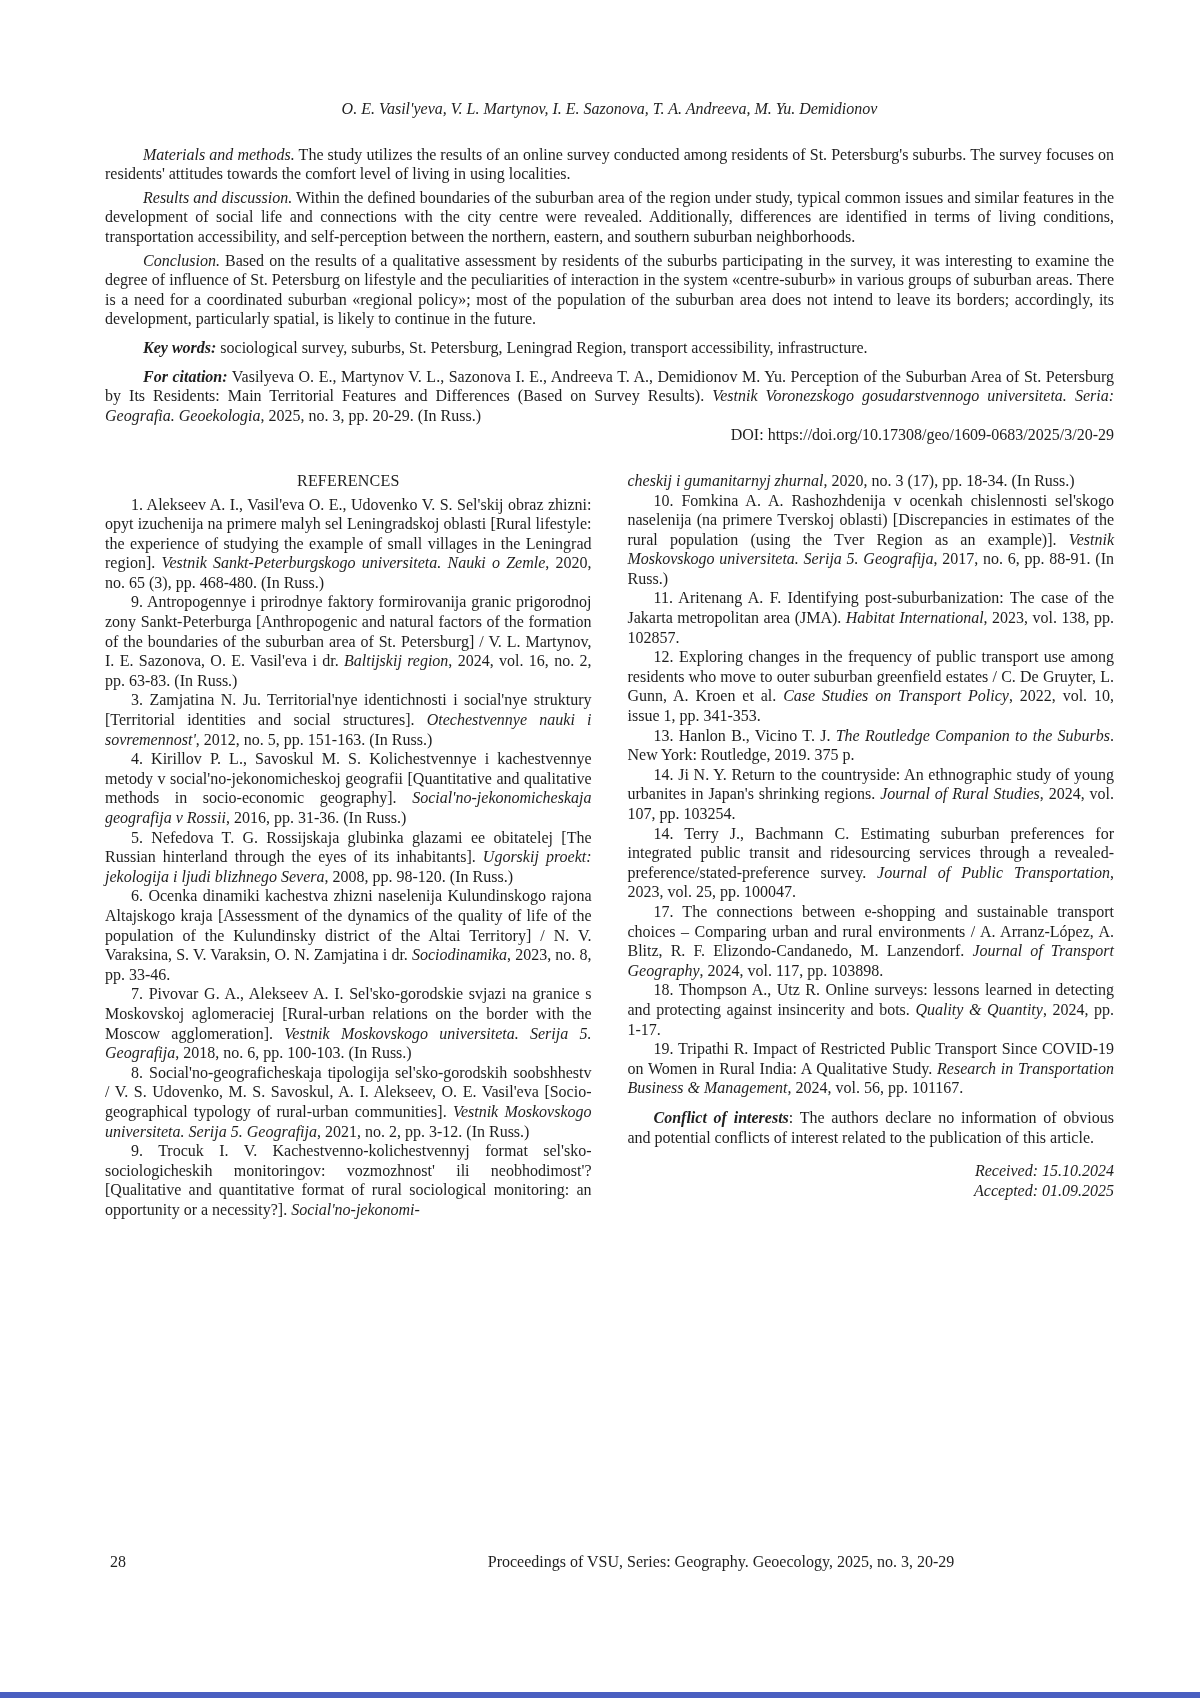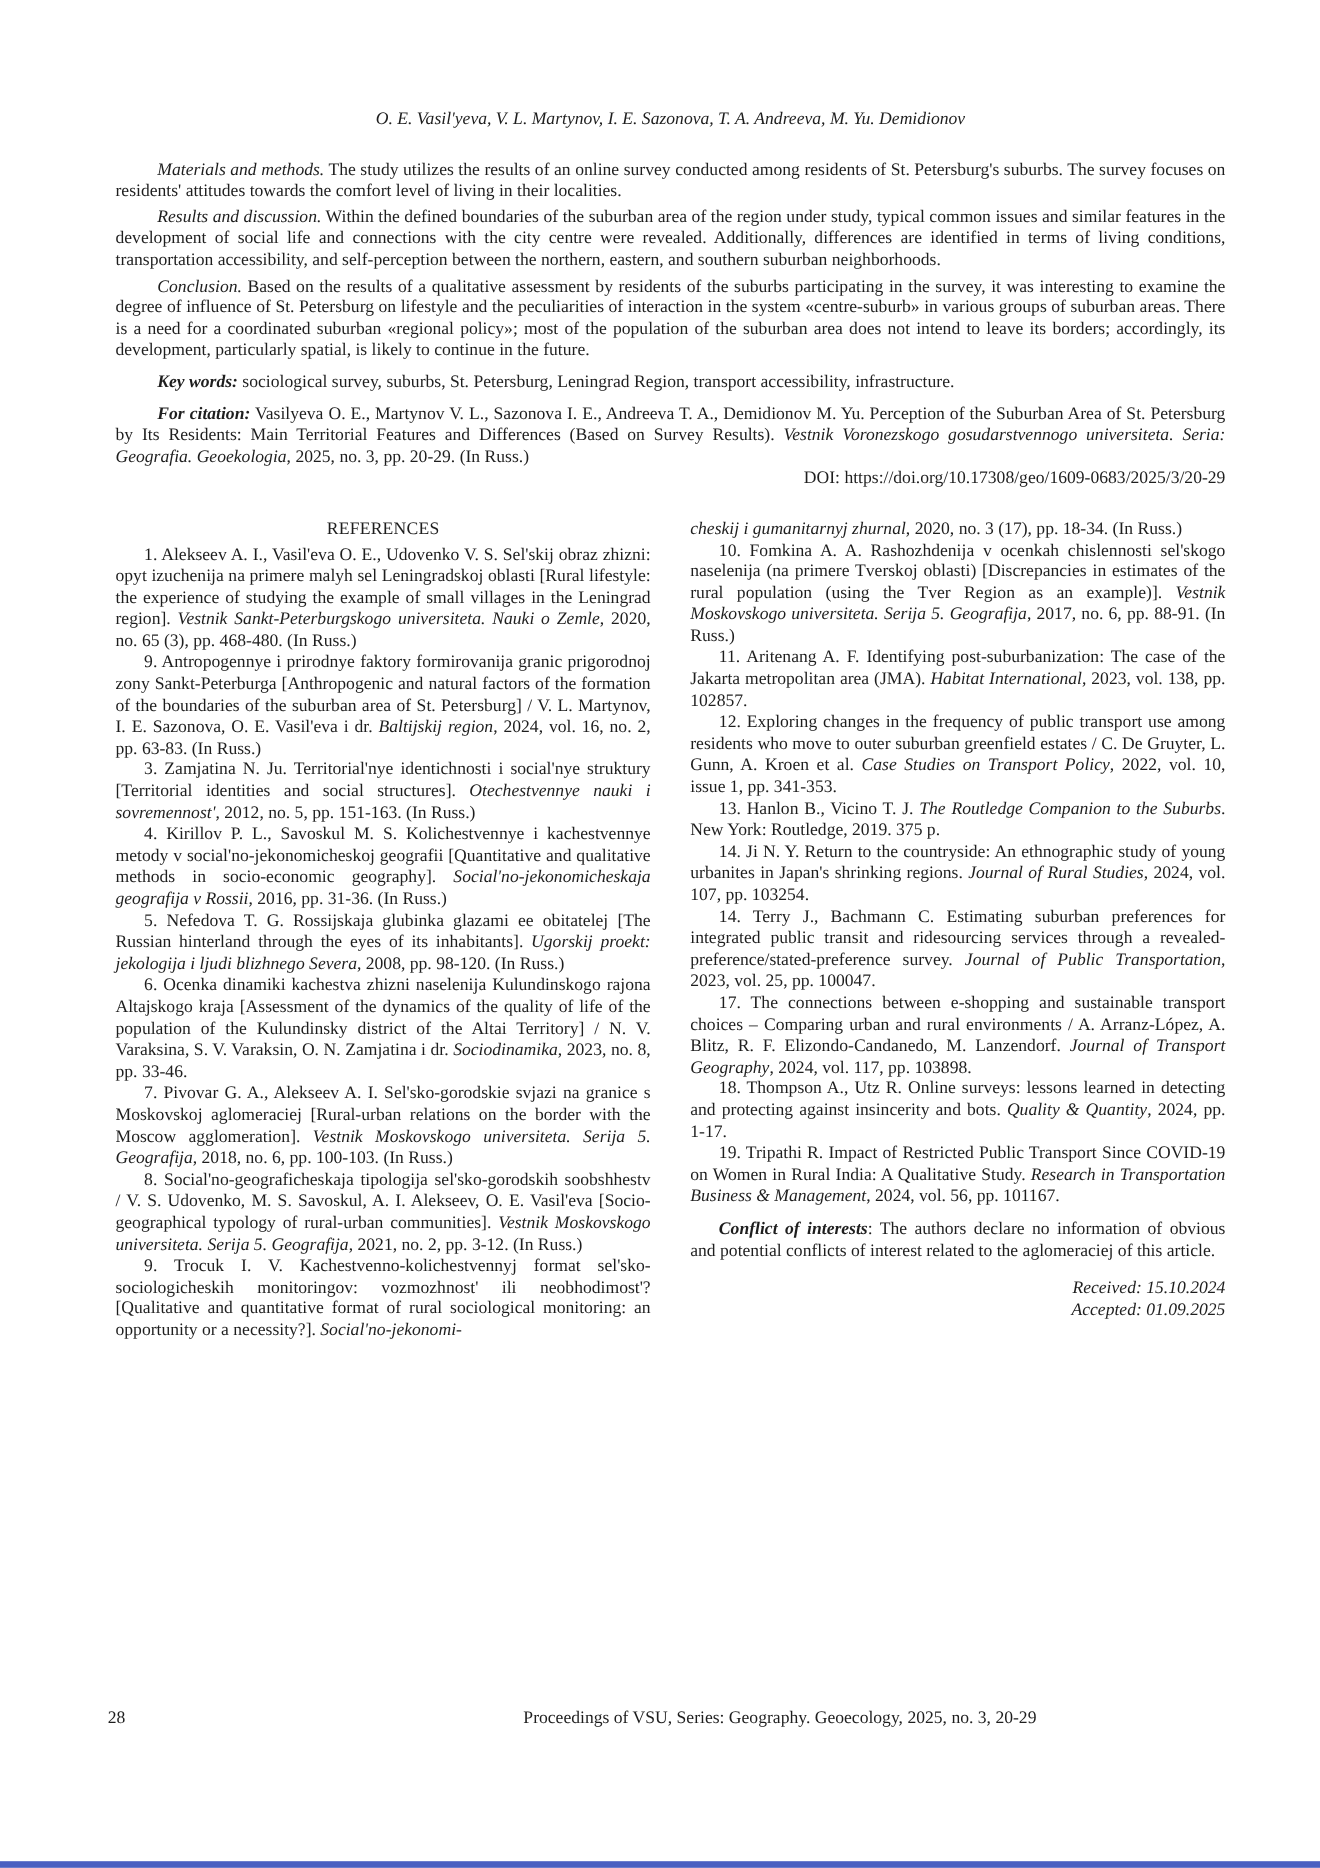--- a/index.html
+++ b/index.html
@@ -18,34 +18,34 @@
   .refs { display:flex; gap:36px; margin-top:26px; }
   .col { flex:1 1 0; min-width:0; }
   .refs-heading { font-size:16px; font-weight:400; text-align:center; margin-bottom:4px; letter-spacing:0.2px; }
   .ref { text-align:justify; text-indent:26px; hyphens:auto; }
   .noindent { text-indent:0; }
   .conflict { margin-top:10px; }
   .date { text-align:right; font-style:italic; }
   .received { margin-top:14px; }
   .it { font-style:italic; }
   .bd { font-weight:700; }
-  .footer { position:absolute; left:98px; right:86px; top:1552px; height:22px; }
+  .footer { position:absolute; left:110px; right:86px; top:1552px; height:22px; }
   .pagenum { position:absolute; left:0; top:0; }
   .journal { position:absolute; left:611px; top:0; transform:translateX(-50%); white-space:nowrap; }
   .bottom-bar { position:absolute; left:0; right:0; bottom:0; height:6px; }
 </style>
 </head>
 <body>
 
 <div class="page">
 
   <p class="authors">O. E. Vasil'yeva, V. L. Martynov, I. E. Sazonova, T. A. Andreeva, M. Yu. Demidionov</p>
 
   <section class="abstract">
-    <p class="para"><span class="it">Materials and methods.</span><span> The study utilizes the results of an online survey conducted among residents of St. Petersburg's suburbs. The survey focuses on residents' attitudes towards the comfort level of living in their localities.</span></p>
+    <p class="para"><span class="it">Materials and methods.</span><span> The study utilizes the results of an online survey conducted among residents of St. Petersburg's suburbs. The survey focuses on residents' attitudes towards the comfort level of living in using localities.</span></p>
     <p class="para"><span class="it">Results and discussion.</span><span> Within the defined boundaries of the suburban area of the region under study, typical common issues and similar features in the development of social life and connections with the city centre were revealed. Additionally, differences are identified in terms of living conditions, transportation accessibility, and self-perception between the northern, eastern, and southern suburban neighborhoods.</span></p>
     <p class="para"><span class="it">Conclusion.</span><span> Based on the results of a qualitative assessment by residents of the suburbs participating in the survey, it was interesting to examine the degree of influence of St. Petersburg on lifestyle and the peculiarities of interaction in the system «centre-suburb» in various groups of suburban areas. There is a need for a coordinated suburban «regional policy»; most of the population of the suburban area does not intend to leave its borders; accordingly, its development, particularly spatial, is likely to continue in the future.</span></p>
     <p class="para spaced"><span class="it bd">Key words:</span><span> sociological survey, suburbs, St. Petersburg, Leningrad Region, transport accessibility, infrastructure.</span></p>
     <p class="para spaced"><span class="it bd">For citation:</span><span> Vasilyeva O. E., Martynov V. L., Sazonova I. E., Andreeva T. A., Demidionov M. Yu. Perception of the Suburban Area of St. Petersburg by Its Residents: Main Territorial Features and Differences (Based on Survey Results). </span><span class="it">Vestnik Voronezskogo gosudarstvennogo universiteta. Seria: Geografia. Geoekologia</span><span>, 2025, no. 3, pp. 20-29. (In Russ.)</span></p>
     <p class="para doi-line">DOI: https://doi.org/10.17308/geo/1609-0683/2025/3/20-29</p>
   </section>
 
   <section class="refs">
     <div class="col">
       <h2 class="refs-heading">REFERENCES</h2>
@@ -63,21 +63,21 @@
       <p class="ref noindent"><span class="it">cheskij i gumanitarnyj zhurnal</span><span>, 2020, no. 3 (17), pp. 18-34. (In Russ.)</span></p>
       <p class="ref"><span>10. Fomkina A. A. Rashozhdenija v ocenkah chislennosti sel'skogo naselenija (na primere Tverskoj oblasti) [Discrepancies in estimates of the rural population (using the Tver Region as an example)]. </span><span class="it">Vestnik Moskovskogo universiteta. Serija 5. Geografija</span><span>, 2017, no. 6, pp. 88-91. (In Russ.)</span></p>
       <p class="ref"><span>11. Aritenang A. F. Identifying post-suburbanization: The case of the Jakarta metropolitan area (JMA). </span><span class="it">Habitat International</span><span>, 2023, vol. 138, pp. 102857.</span></p>
       <p class="ref"><span>12. Exploring changes in the frequency of public transport use among residents who move to outer suburban greenfield estates / C. De Gruyter, L. Gunn, A. Kroen et al. </span><span class="it">Case Studies on Transport Policy</span><span>, 2022, vol. 10, issue 1, pp. 341-353.</span></p>
       <p class="ref"><span>13. Hanlon B., Vicino T. J. </span><span class="it">The Routledge Companion to the Suburbs</span><span>. New York: Routledge, 2019. 375 p.</span></p>
       <p class="ref"><span>14. Ji N. Y. Return to the countryside: An ethnographic study of young urbanites in Japan's shrinking regions. </span><span class="it">Journal of Rural Studies</span><span>, 2024, vol. 107, pp. 103254.</span></p>
       <p class="ref"><span>14. Terry J., Bachmann C. Estimating suburban preferences for integrated public transit and ridesourcing services through a revealed-preference/stated-preference survey. </span><span class="it">Journal of Public Transportation</span><span>, 2023, vol. 25, pp. 100047.</span></p>
       <p class="ref"><span>17. The connections between e-shopping and sustainable transport choices – Comparing urban and rural environments / A. Arranz-López, A. Blitz, R. F. Elizondo-Candanedo, M. Lanzendorf. </span><span class="it">Journal of Transport Geography</span><span>, 2024, vol. 117, pp. 103898.</span></p>
       <p class="ref"><span>18. Thompson A., Utz R. Online surveys: lessons learned in detecting and protecting against insincerity and bots. </span><span class="it">Quality &amp; Quantity</span><span>, 2024, pp. 1-17.</span></p>
       <p class="ref"><span>19. Tripathi R. Impact of Restricted Public Transport Since COVID-19 on Women in Rural India: A Qualitative Study. </span><span class="it">Research in Transportation Business &amp; Management</span><span>, 2024, vol. 56, pp. 101167.</span></p>
-      <p class="ref conflict"><span class="it bd">Conflict of interests</span><span>: The authors declare no information of obvious and potential conflicts of interest related to the aglomeraciej of this article.</span></p>
+      <p class="ref conflict"><span class="it bd">Conflict of interests</span><span>: The authors declare no information of obvious and potential conflicts of interest related to the publication of this article.</span></p>
       <p class="date received">Received: 15.10.2024</p>
       <p class="date">Accepted: 01.09.2025</p>
     </div>
   </section>
 
 </div>
 
 <div class="footer">
   <span class="pagenum">28</span>
   <span class="journal">Proceedings of VSU, Series: Geography. Geoecology, 2025, no. 3, 20-29</span>

